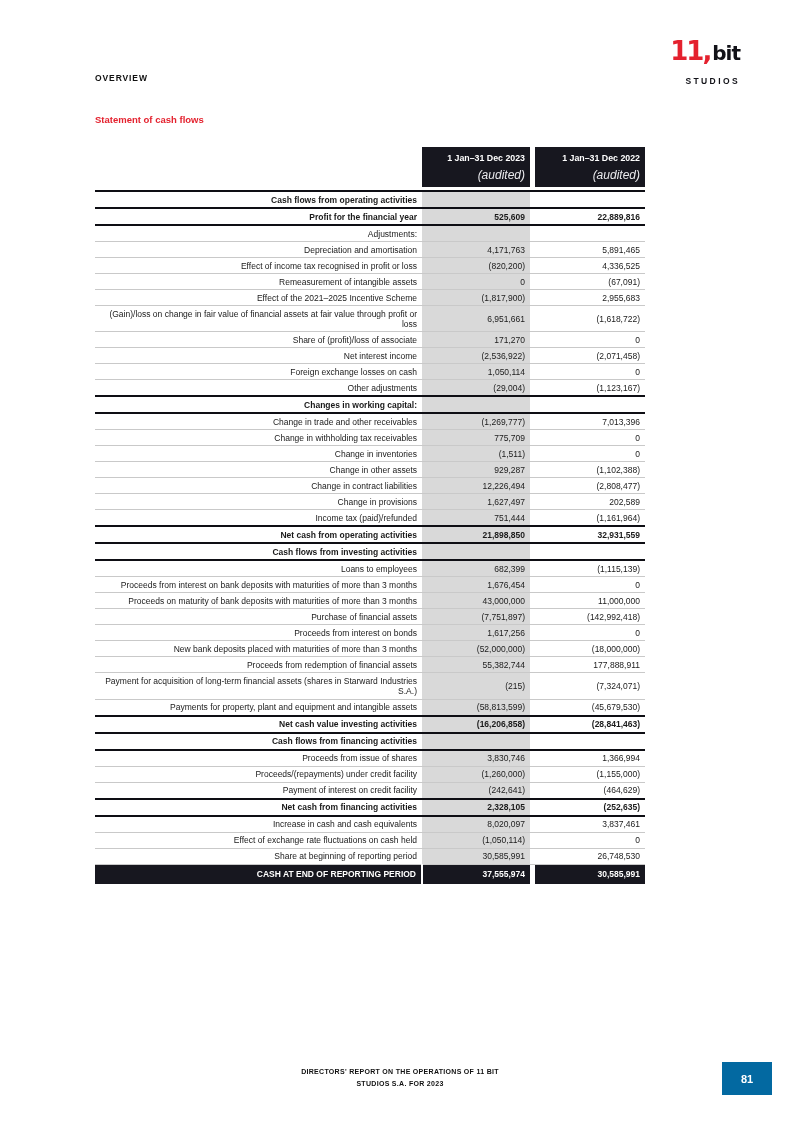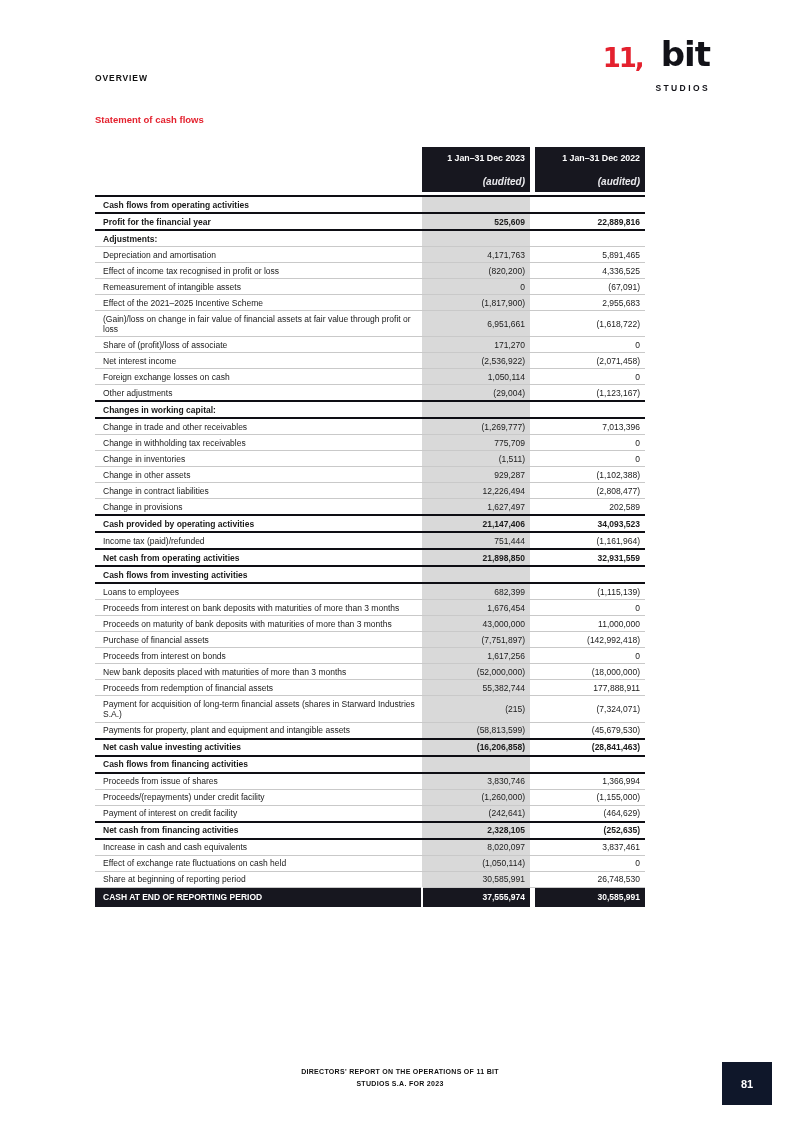--- a/index.html
+++ b/index.html
@@ -2,53 +2,53 @@
 <html><head>
 <meta charset="utf-8">
 <style>
   * { margin:0; padding:0; box-sizing:border-box; }
   html,body { background:#f2f2f2; }
   body { font-family:"Liberation Sans", sans-serif; color:#1a1a1a; }
   .page { position:relative; width:800px; height:1131px; background:#ffffff; margin:0 auto; overflow:hidden; }
 
   .eyebrow { position:absolute; top:73px; left:95px; font-size:8.5px; font-weight:bold; letter-spacing:0.9px; color:#111; }
 
-  .logo { position:absolute; top:40px; left:628px; width:82px; text-align:right; }
+  .logo { position:absolute; top:40px; left:658px; width:82px; text-align:right; }
   .logo-row { display:flex; align-items:flex-end; justify-content:flex-end; }
   .logo-mark { font-size:26px; font-weight:900; color:#E4212E; line-height:0.85; letter-spacing:-2px; font-family:"DejaVu Sans", sans-serif; }
-  .logo-bit { font-size:34px; font-weight:900; color:#121218; line-height:0.85; letter-spacing:-1px; margin-left:18px; font-family:"DejaVu Sans", sans-serif; }
+  .logo-bit { font-size:20px; font-weight:900; color:#121218; line-height:0.85; letter-spacing:-1px; margin-left:2px; font-family:"DejaVu Sans", sans-serif; }
   .logo-sub { font-size:8.5px; font-weight:bold; letter-spacing:2.4px; color:#121218; margin-top:14px; }
 
   .doc-title { position:absolute; top:114px; left:95px; font-size:9.5px; font-weight:bold; color:#E4212E; }
 
   .table-wrap { position:absolute; top:147px; left:95px; width:550px; }
   .cf-table { border-collapse:collapse; table-layout:fixed; width:550px; }
   .cf-body-t { margin-top:3px; }
 
   thead th { background:#17171F; color:#fff; text-align:right; vertical-align:bottom; padding:6px 5px 5px 4px; }
   thead th.h-label, thead th.h-spacer { background:transparent; }
   .h-period { font-weight:bold; font-size:8.8px; white-space:nowrap; }
-  .h-note { font-style:italic; font-weight:bold; font-size:10px; color:#e9e9ec; margin-top:13px; }
+  .h-note { font-style:italic; font-weight:normal; font-size:12px; color:#e9e9ec; margin-top:5px; }
 
   td { font-size:8.5px; line-height:1.18; vertical-align:middle; padding:2.5px 5px 2.5px 4px; }
-  td.c-label { padding-left:8px; }
+  td.c-label { padding-left:8px;text-align:right; }
   td.c-2023 { background:#D9D9D9; text-align:right; }
   td.c-2022 { text-align:right; }
   td.c-spacer { padding:0; }
 
   tr.r-normal td { border-bottom:1px solid #c9c9c9; }
   tr.r-subhead td { border-bottom:1px solid #c9c9c9; }
-  tr.r-subhead td.c-label { font-weight:bold; }
+  tr.r-subhead td.c-label { font-weight:normal; }
   tr.r-section td, tr.r-bold td { border-top:2px solid #0e0e14; border-bottom:2px solid #0e0e14; font-weight:bold; }
   tr.r-dark td { background:#17171F; color:#ffffff; font-weight:bold; border:none; padding-top:4.5px; padding-bottom:4.5px; }
   tr.r-dark td.c-spacer { background:#ffffff; }
   tr.r-dark td.c-2023 { border-left:2px solid #ffffff; background:#17171F; }
 
   .footer { position:absolute; top:1066px; left:0; width:100%; text-align:center; font-size:7px; font-weight:bold; letter-spacing:0.3px; color:#111; line-height:1.7; }
-  .page-num { position:absolute; top:1062px; right:28px; width:50px; height:43px; background:#0f172a; color:#fff; font-size:11px; font-weight:bold; display:flex; align-items:center; justify-content:center; }
+  .page-num { position:absolute; top:1062px; right:28px; width:50px; height:33px; background:#0369a1; color:#fff; font-size:11px; font-weight:bold; display:flex; align-items:center; justify-content:center; }
 </style>
 </head>
 <body>
 
 <div class="page">
 
   <div class="eyebrow">OVERVIEW</div>
 
   <div class="logo">
     <div class="logo-row">
@@ -198,26 +198,20 @@
             <td class="c-2023">12,226,494</td>
             <td class="c-spacer"></td>
             <td class="c-2022">(2,808,477)</td>
           </tr>
           <tr class="r-normal">
             <td class="c-label">Change in provisions</td>
             <td class="c-2023">1,627,497</td>
             <td class="c-spacer"></td>
             <td class="c-2022">202,589</td>
           </tr>
-          <tr class="r-bold">
-            <td class="c-label">Cash provided by operating activities</td>
-            <td class="c-2023">21,147,406</td>
-            <td class="c-spacer"></td>
-            <td class="c-2022">34,093,523</td>
-          </tr>
           <tr class="r-normal">
             <td class="c-label">Income tax (paid)/refunded</td>
             <td class="c-2023">751,444</td>
             <td class="c-spacer"></td>
             <td class="c-2022">(1,161,964)</td>
           </tr>
           <tr class="r-bold">
             <td class="c-label">Net cash from operating activities</td>
             <td class="c-2023">21,898,850</td>
             <td class="c-spacer"></td>

